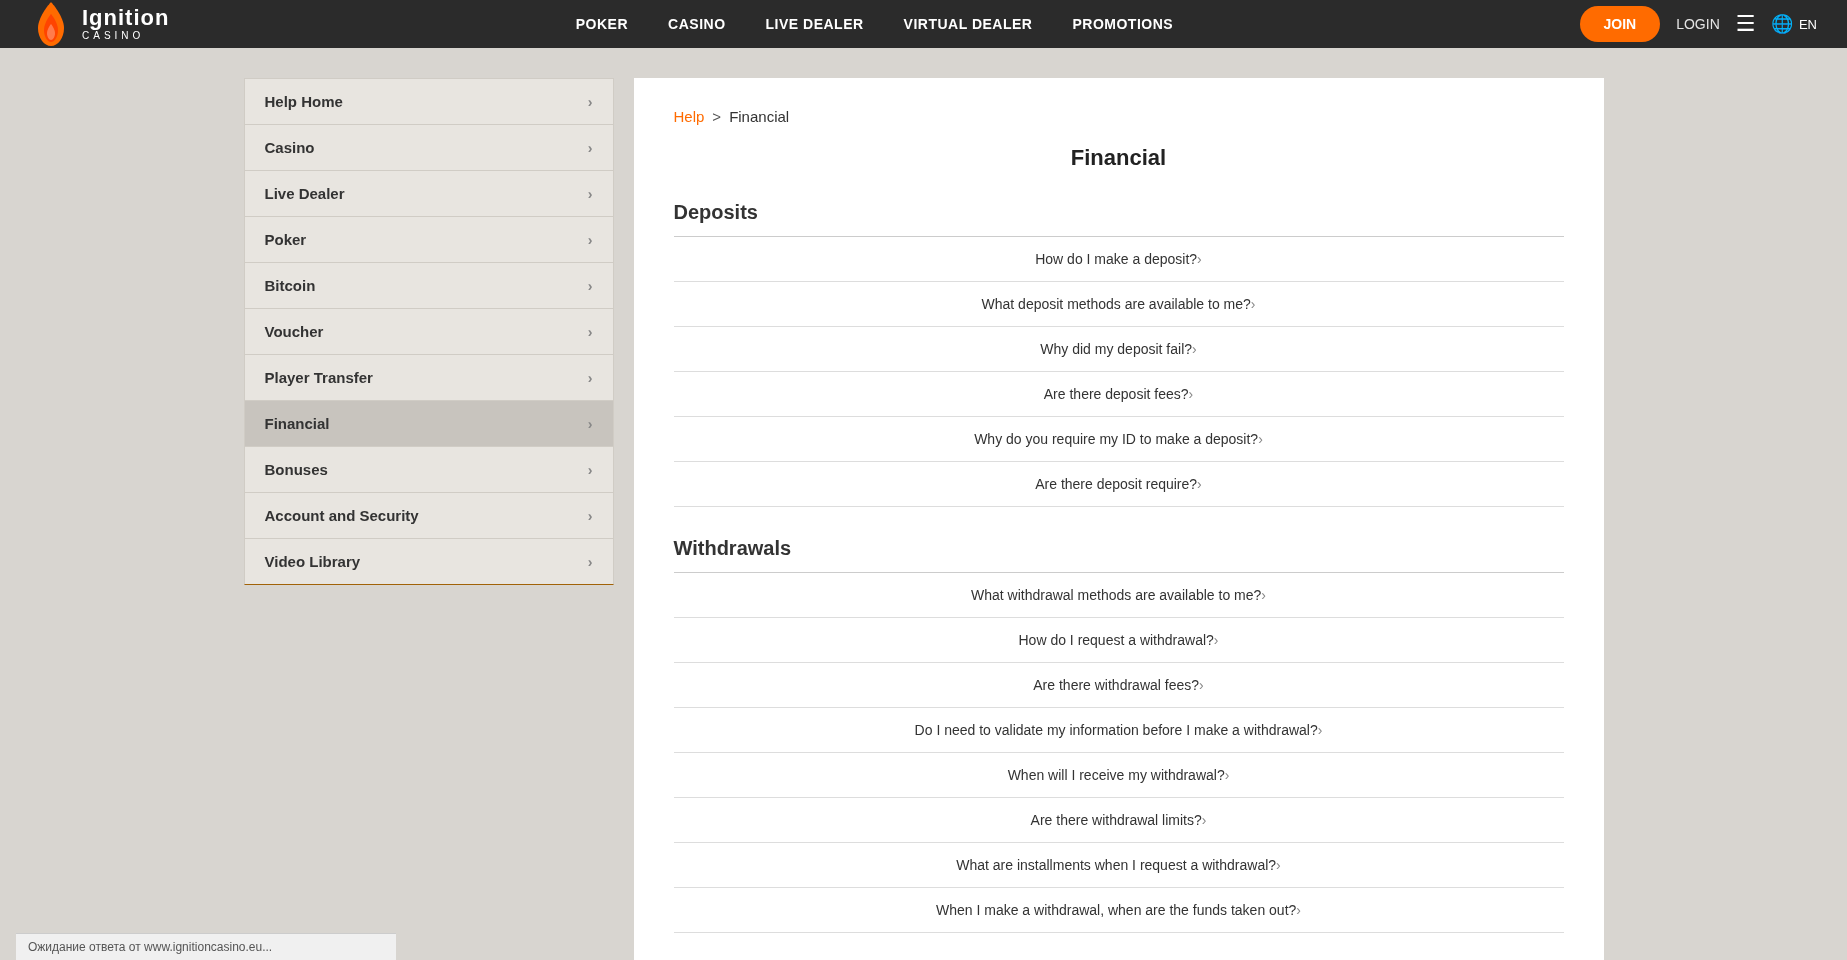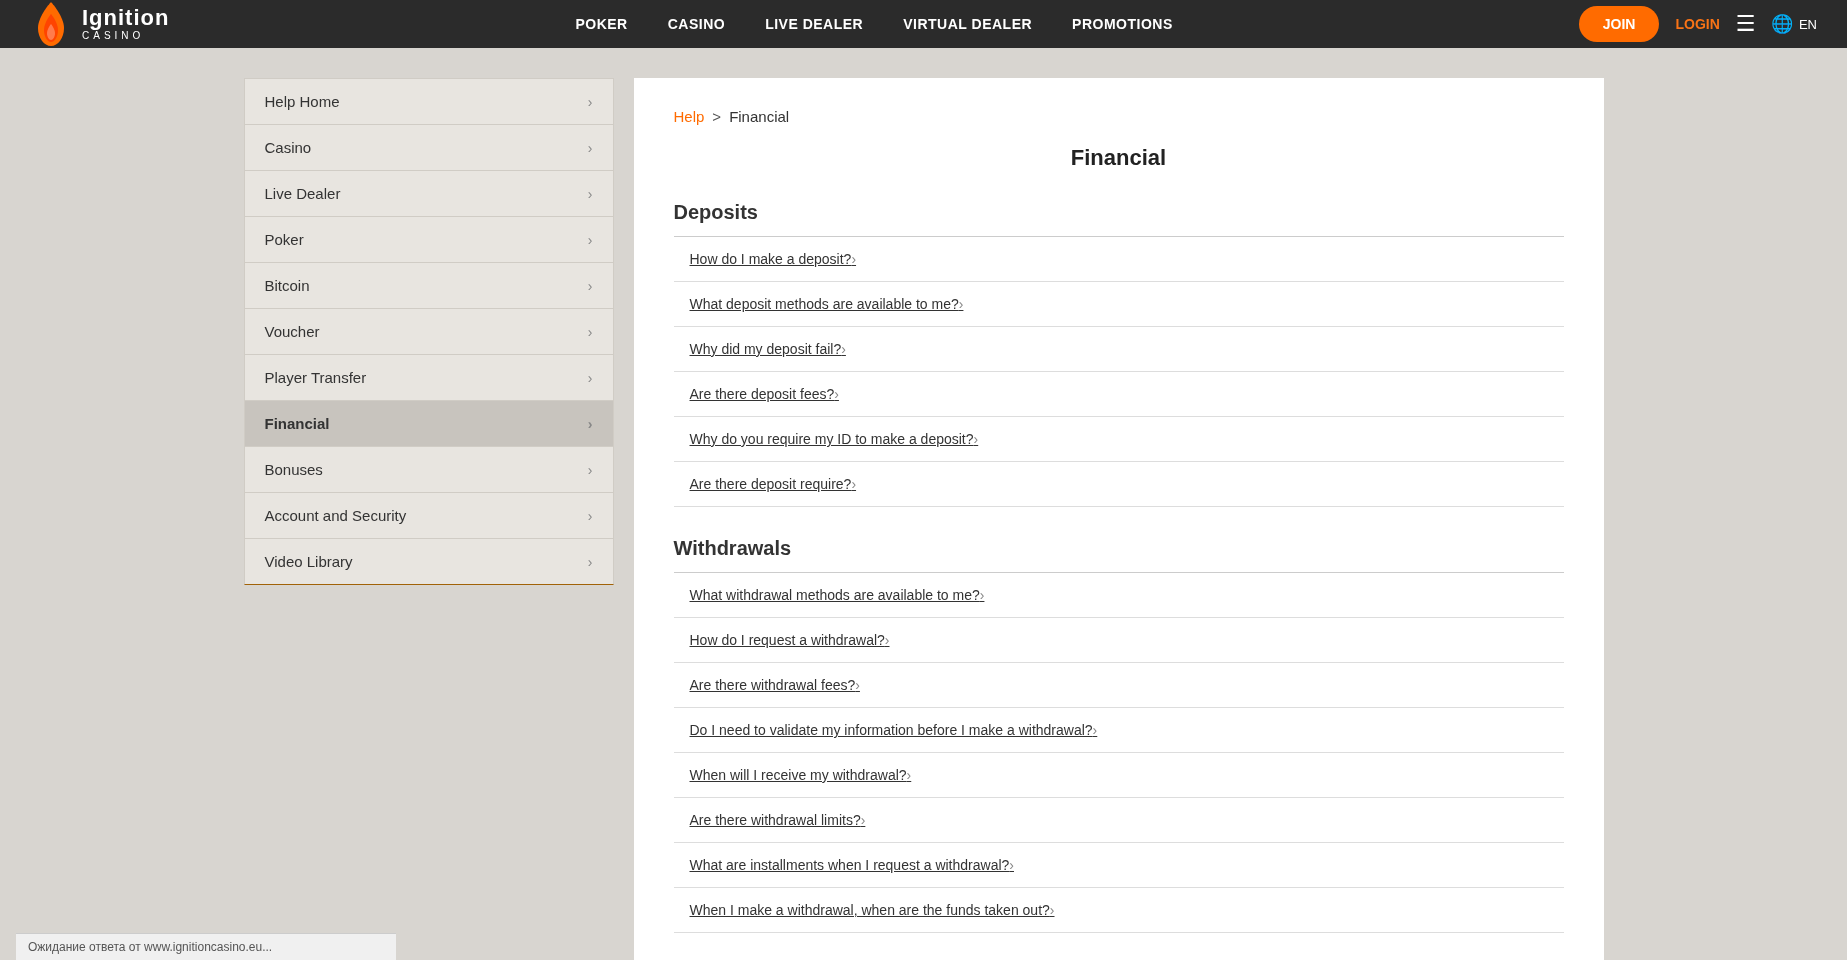--- a/index.html
+++ b/index.html
@@ -60,23 +60,23 @@
       background: #ff6b00;
       color: white;
       border: none;
       border-radius: 20px;
       padding: 10px 24px;
       font-size: 14px;
       font-weight: bold;
       cursor: pointer;
     }
     .login-link {
-      color: #f97316;
-      font-size: 14px;
-      font-weight: bold;
+      color: #e5e5e5;
+      font-size: 14px;
+      font-weight: normal;
       cursor: pointer;
       text-decoration: none;
     }
     .hamburger {
       color: white;
       font-size: 22px;
       cursor: pointer;
     }
     .lang-area {
       display: flex;
@@ -109,20 +109,21 @@
       background: #e8e5e0;
       border: 1px solid #d0ccc5;
       border-bottom: none;
       display: flex;
       align-items: center;
       justify-content: space-between;
       padding: 14px 20px;
       cursor: pointer;
       font-size: 15px;
       color: #333;
+      font-weight: bold;
     }
     .sidebar-item:last-child {
       border-bottom: 1px solid #a16207;
     }
     .sidebar-item.active {
       background: #c8c4be;
       font-weight: bold;
     }
     .sidebar-chevron {
       color: #888;
@@ -171,27 +172,26 @@
       margin-bottom: 12px;
     }
 
     .faq-list {
       border-top: 1px solid #ccc;
       margin-bottom: 30px;
     }
     .faq-item {
       display: flex;
       align-items: center;
-      justify-content: flex-start;
+      justify-content: center;
       padding: 14px 16px;
       border-bottom: 1px solid #ddd;
       cursor: pointer;
       font-size: 14px;
       color: #333;
-      text-decoration: underline;
     }
     .faq-chevron {
       color: #888;
       font-size: 14px;
       flex-shrink: 0;
     }
 
     
     .status-bar {
       position: fixed;

